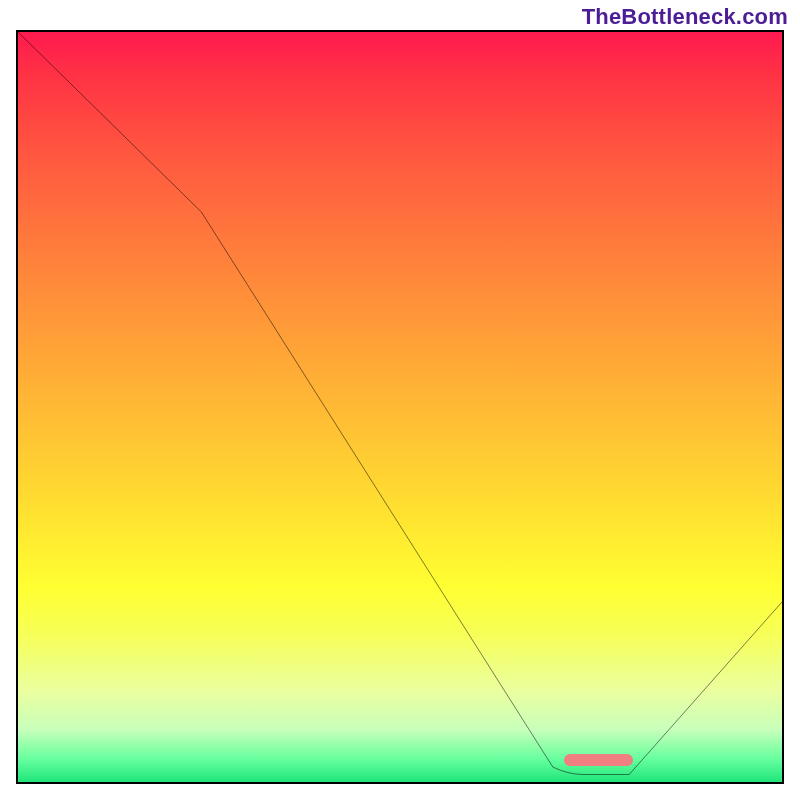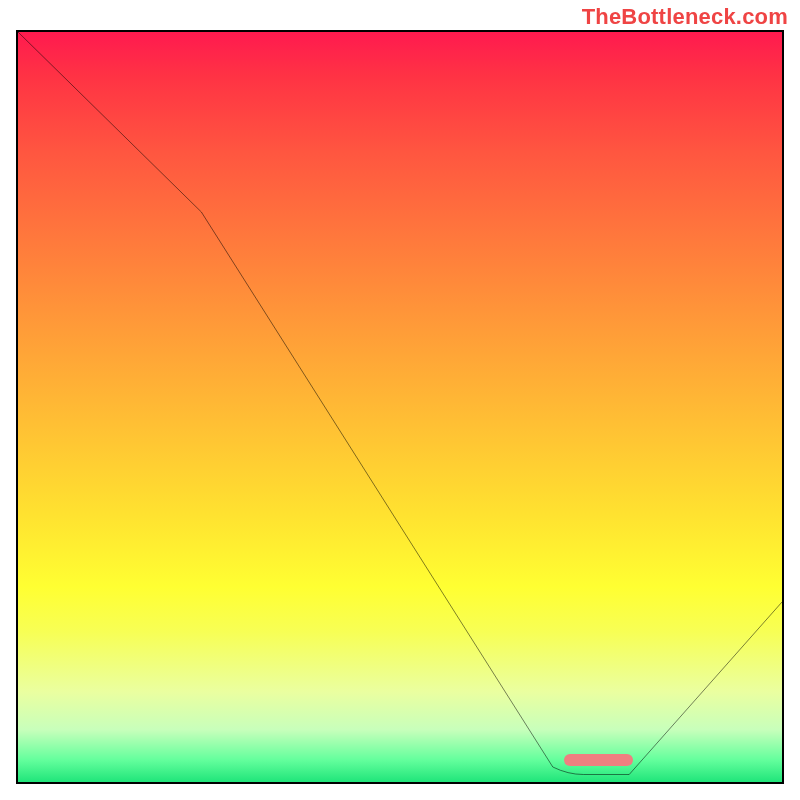--- a/index.html
+++ b/index.html
@@ -14,21 +14,21 @@
     position: relative;
     width: 800px;
     height: 800px;
   }
   .watermark {
     position: absolute;
     top: 4px;
     right: 12px;
     font-size: 22px;
     font-weight: bold;
-    color: #ef4444;
+    color: #4c1d95;
     letter-spacing: 0.2px;
   }
   .plot-area {
     position: absolute;
     left: 16px;
     top: 30px;
     width: 768px;
     height: 754px;
     background: linear-gradient(to bottom,
       #ff1a4f 0%,

